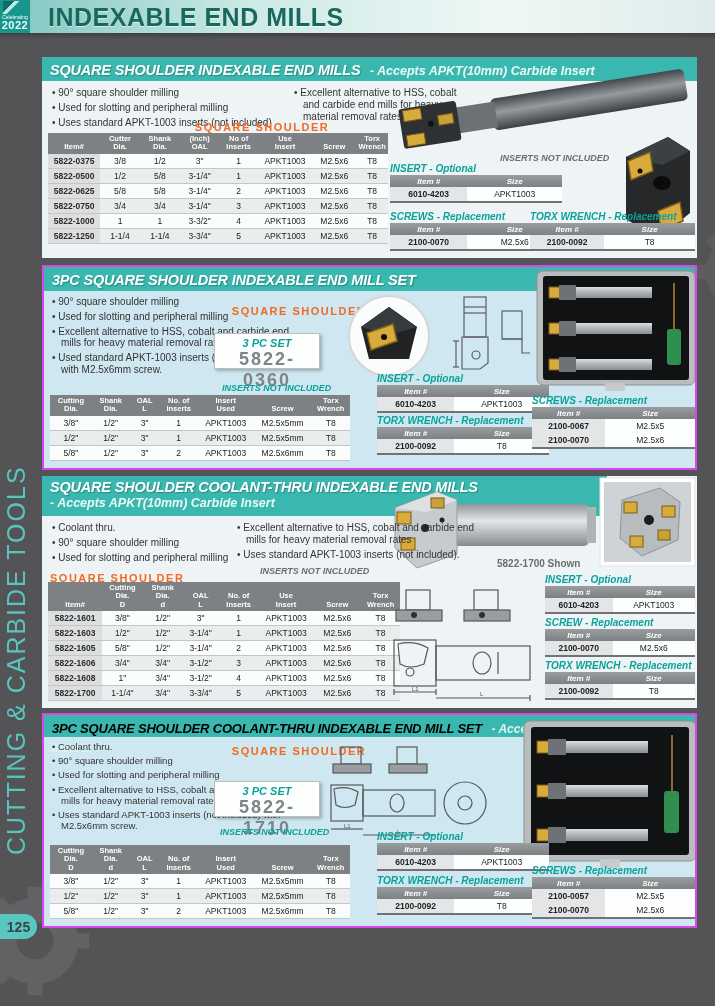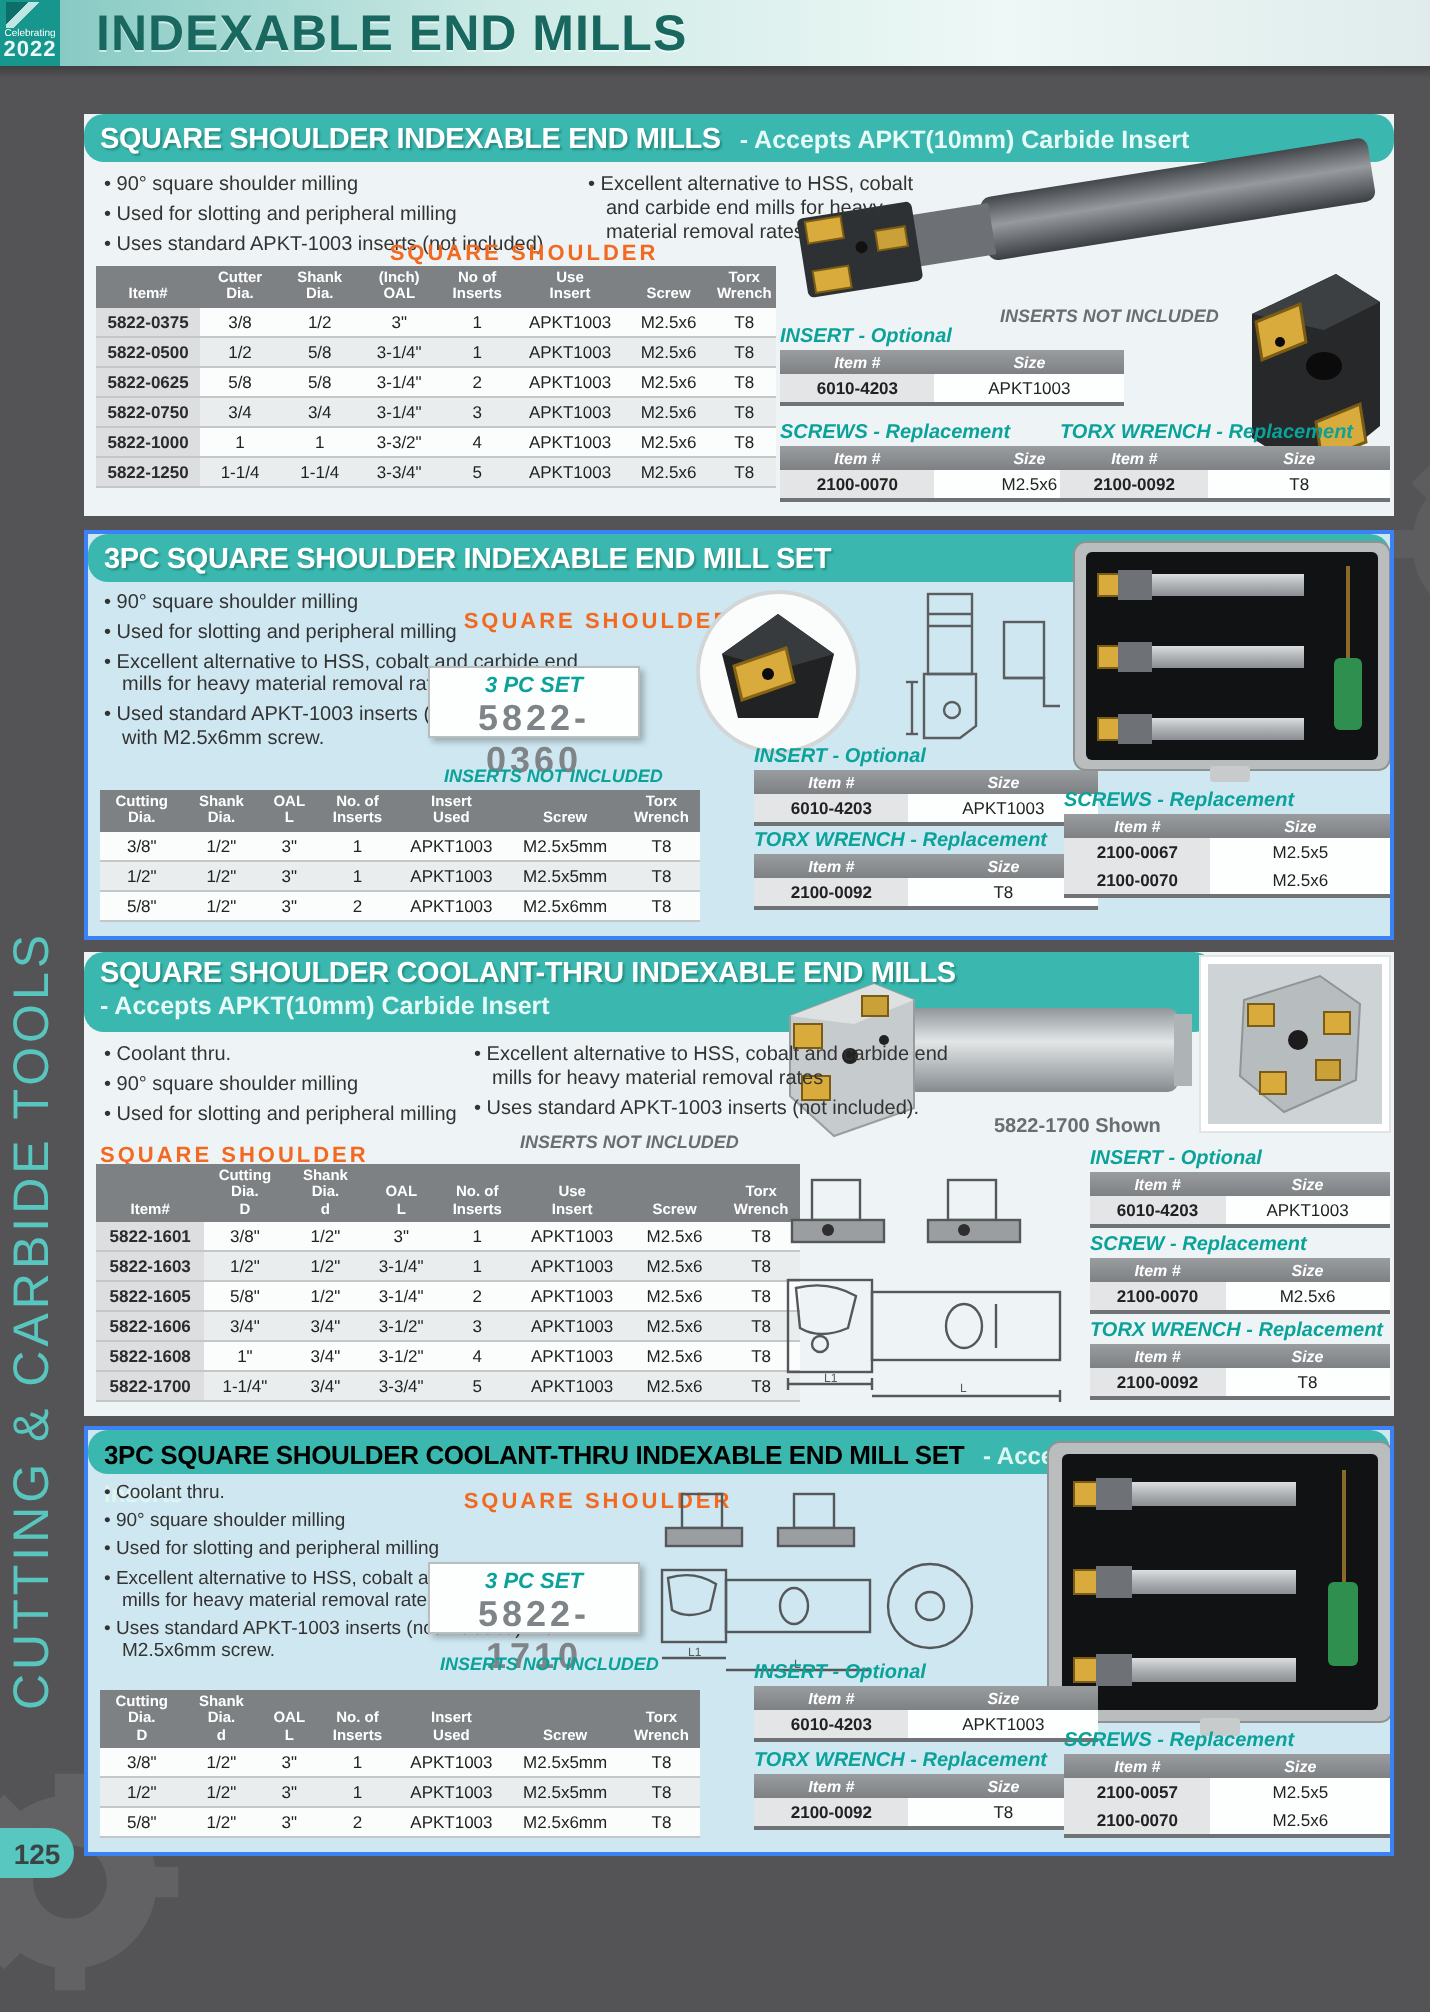--- a/index.html
+++ b/index.html
@@ -22,23 +22,23 @@
   .side-text{position:absolute;left:2px;top:386px;height:548px;width:36px;
     writing-mode:vertical-rl;transform:rotate(180deg);
     font-size:25px;color:#58c6be;letter-spacing:2px;text-align:center;}
   .page-pill{position:absolute;left:0;top:914px;width:37px;height:25px;background:#57c7bf;
     border-radius:0 13px 13px 0;display:flex;align-items:center;justify-content:center;
     font-size:14px;font-weight:bold;color:#3b4344;z-index:5;}
   .gear{position:absolute;opacity:.9;}
   
   .panel{position:absolute;left:42px;width:655px;overflow:hidden;}
   .panel.light{background:#eef4f5;}
-  .panel.blue{background:#cfe7f0;border:2px solid #3b82f6;box-sizing:border-box;}
+  .panel.blue{background:#cfe7f0;border:2px solid #d946ef;box-sizing:border-box;}
   .banner{position:absolute;left:0;top:0;background:#3ab7ae;color:#fff;
-    padding:3px 8px;box-sizing:border-box;font-weight:bold;line-height:1.2;border-radius:10px;}
+    padding:3px 8px;box-sizing:border-box;font-style:italic;font-weight:bold;line-height:1.2;}
   .banner .bt{font-size:14.5px;letter-spacing:-.2px;text-shadow:1px 1px 1px rgba(0,60,55,.35);}
   .banner .bs{font-size:12.5px;color:#e6fbf8;margin-left:5px;}
   .banner.dark .bt{color:#000000;text-shadow:none;}
   .banner.dark .bs{color:#ddf6f2;}
   ul.bullets{position:absolute;margin:0;padding:0;list-style:none;color:#333;font-size:10px;line-height:1.18;}
   ul.bullets li{padding-left:9px;text-indent:-9px;margin-bottom:3px;}
   ul.bullets li::before{content:"• ";}
   .shoulder{position:absolute;color:#f26a21;font-weight:bold;font-size:11px;letter-spacing:1.5px;}
   .note{position:absolute;font-size:9px;font-weight:bold;font-style:italic;color:#6a6e70;}
   .note.teal{color:#0ba29a;}

